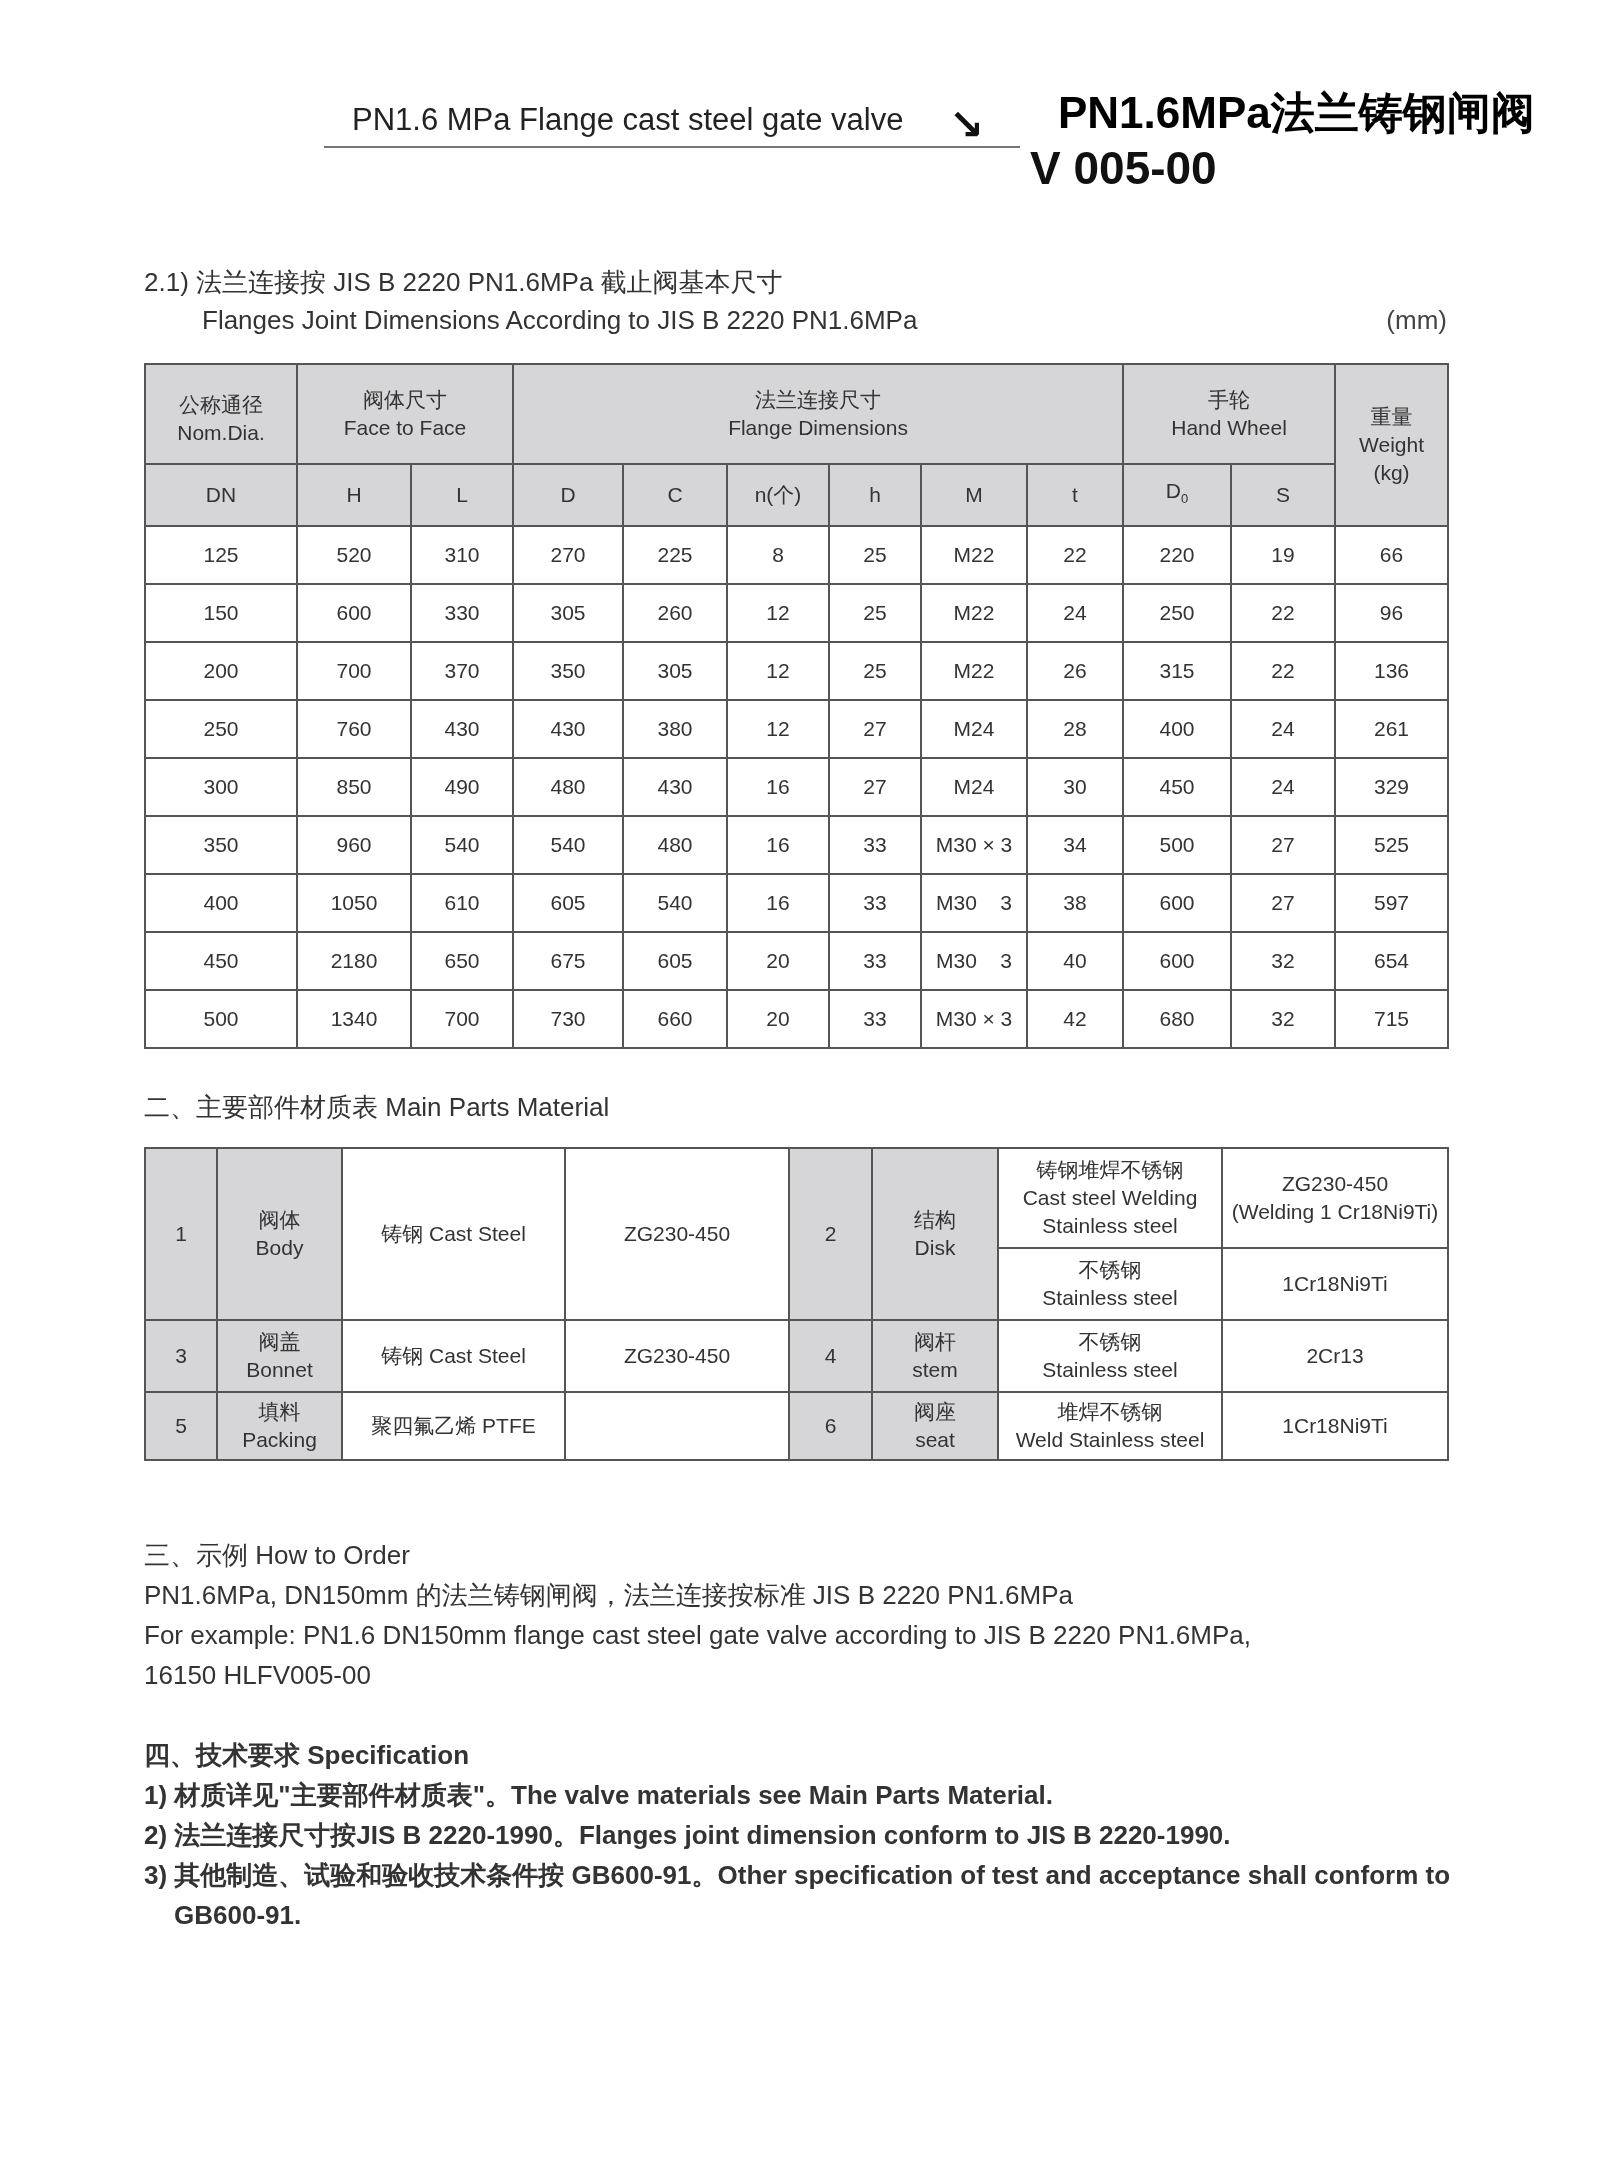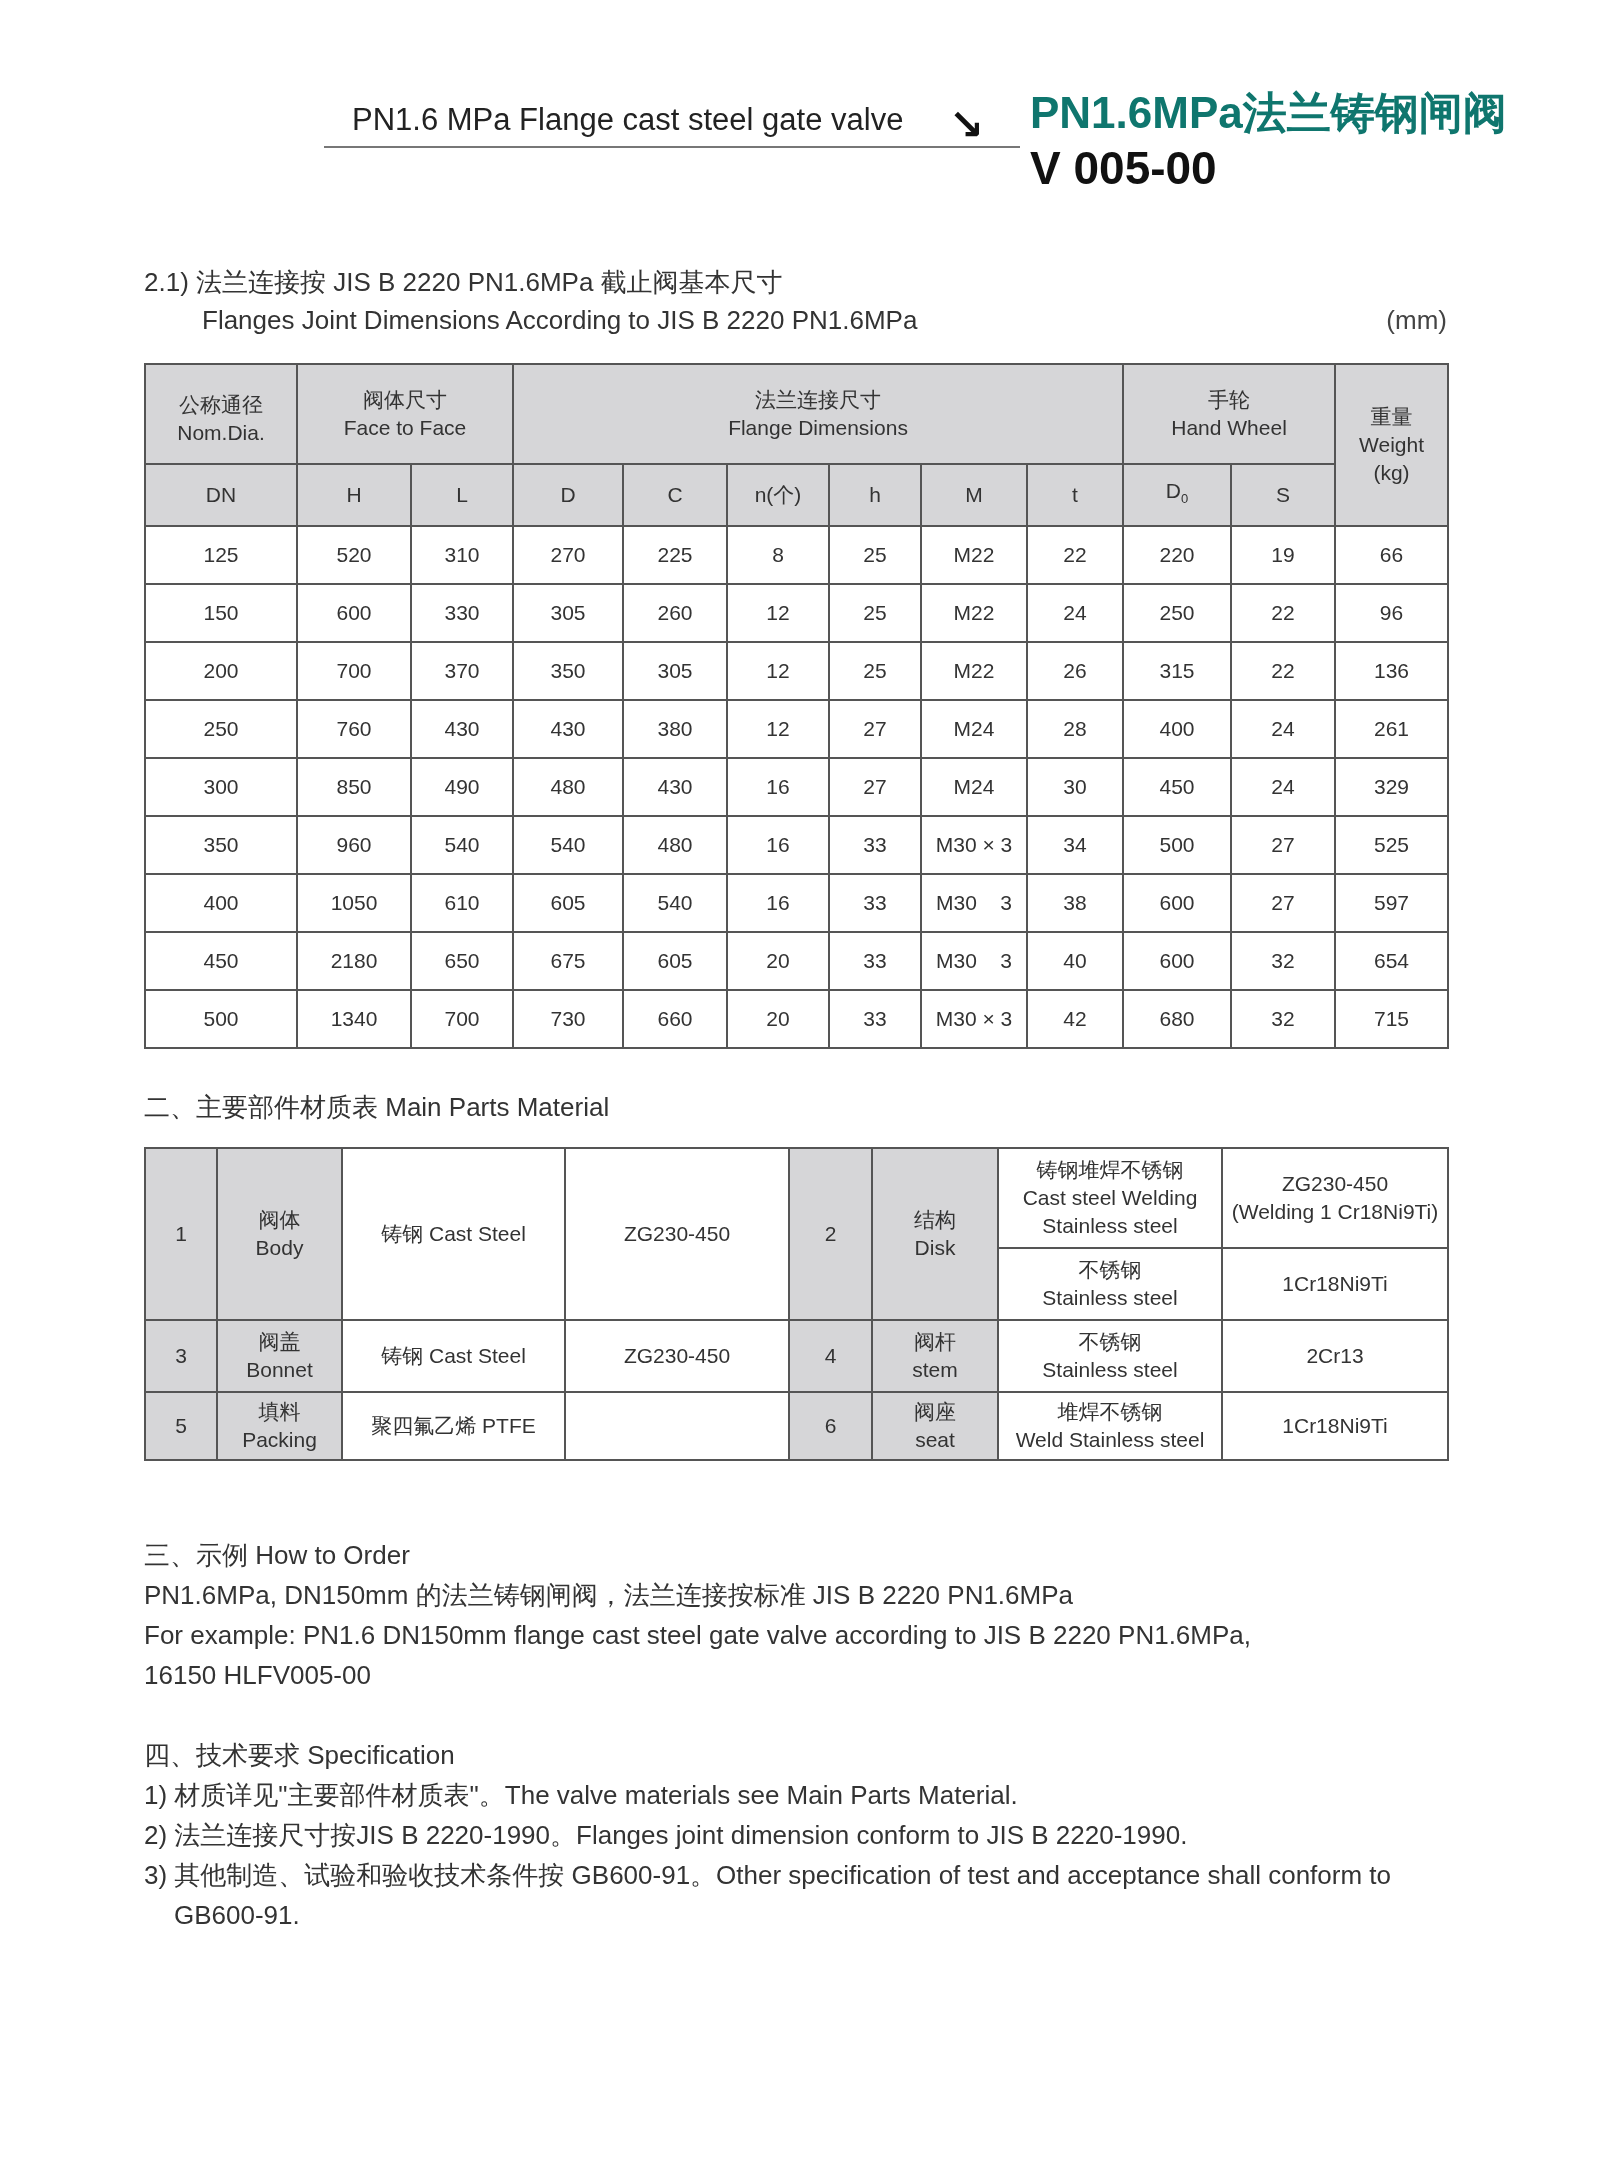--- a/index.html
+++ b/index.html
@@ -1,21 +1,21 @@
 <!DOCTYPE html>
 <html><head>
 <meta charset="utf-8">
 <style>
   html, body { margin:0; padding:0; background:#ffffff; }
   body { width:1600px; height:2166px; position:relative; font-family:"Liberation Sans", "DejaVu Sans", sans-serif; color:#333; overflow:hidden; }
   .header-left { position:absolute; left:324px; top:98px; width:696px; height:48px; border-bottom:2px solid #777; }
   .header-left .sub { position:absolute; left:28px; top:4px; font-size:31px; color:#222; letter-spacing:0; }
   .header-left .arrow { position:absolute; right:36px; top:2px; font-size:42px; font-weight:bold; color:#111; }
   .header-right { position:absolute; left:1030px; top:86px; }
-  .header-right .t1 { font-size:44px; font-weight:bold; color:#0f766e; line-height:54px; }
+  .header-right .t1 { font-size:44px; font-weight:bold; color:#000000; line-height:54px;margin-left:28px; }
   .header-right .t2 { font-size:46px; font-weight:bold; color:#111; line-height:56px; }
 
   .sec-title { position:absolute; font-size:26px; color:#333; }
   .unit { position:absolute; right:153px; top:305px; font-size:26px; color:#444; }
 
   table { border-collapse:collapse; position:absolute; table-layout:fixed; }
   td, th { border:2px solid #555; text-align:center; vertical-align:middle; font-weight:normal; color:#333; }
   .dims { left:144px; top:363px; width:1303px; font-size:21px; }
   .dims th { background:#d6d6d8; font-size:21px; line-height:28px; }
   .dims td { height:54px; font-size:21px; }
@@ -314,19 +314,19 @@
 </tbody>
   </table>
 
 <div class="para" style="top:1535px;">
   <div>三、示例 How to Order</div>
   <div>PN1.6MPa, DN150mm 的法兰铸钢闸阀，法兰连接按标准 JIS B 2220 PN1.6MPa</div>
   <div>For example: PN1.6 DN150mm flange cast steel gate valve according to JIS B 2220 PN1.6MPa,</div>
   <div>16150 HLFV005-00</div>
 </div>
 
-<div class="para" style="top:1735px;">
+<div class="para" style="top:1735px;font-weight:bold;">
   <div>四、技术要求 Specification</div>
   <div>1) 材质详见"主要部件材质表"。The valve materials see Main Parts Material.</div>
   <div>2) 法兰连接尺寸按JIS B 2220-1990。Flanges joint dimension conform to JIS B 2220-1990.</div>
   <div>3) 其他制造、试验和验收技术条件按 GB600-91。Other specification of test and acceptance shall conform to</div>
   <div class="indent">GB600-91.</div>
 </div>
 
 </body></html>

